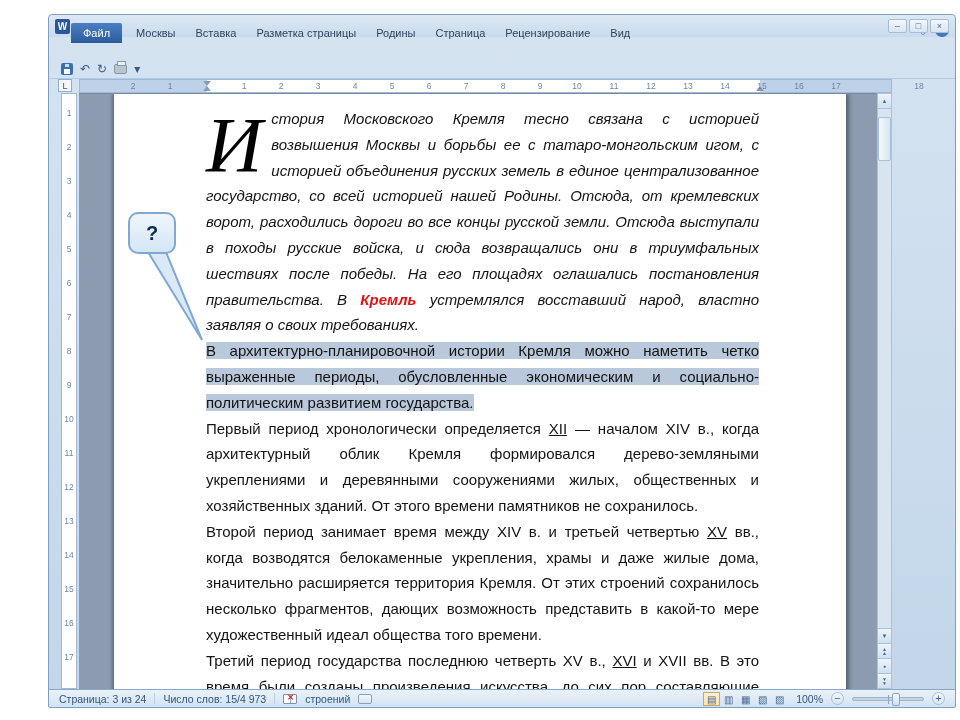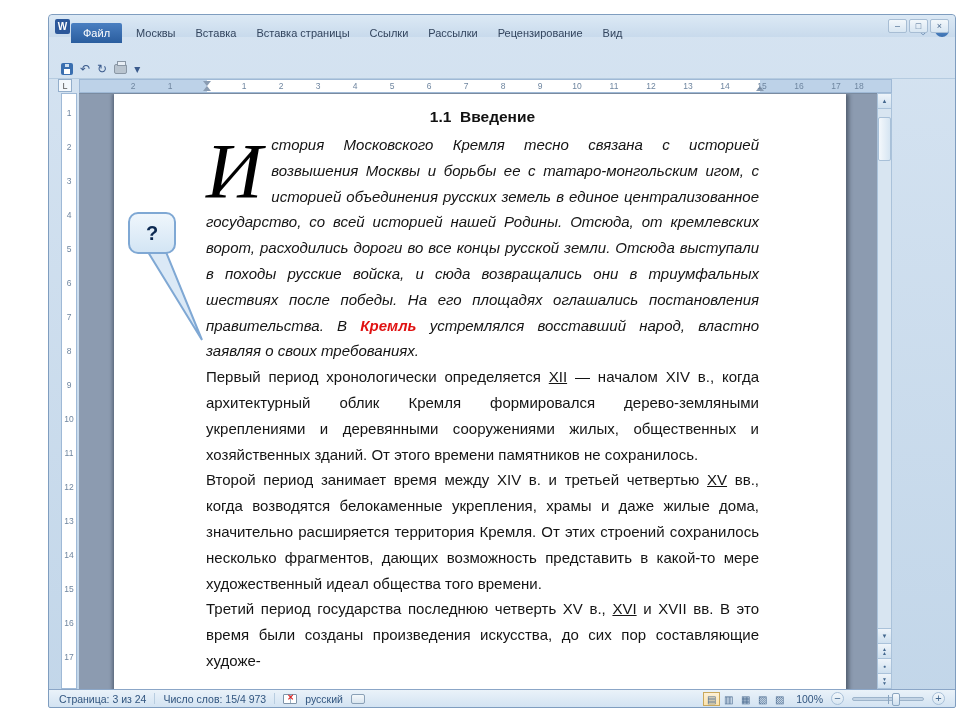--- a/index.html
+++ b/index.html
@@ -162,23 +162,23 @@
       <span class="win-btn">□</span>
       <span class="win-btn">×</span>
     </span>
   </div>
 
   <div class="tabrow">
     <div class="tabs">
         <div class="tab active">Файл</div>
         <div class="tab">Москвы</div>
         <div class="tab">Вставка</div>
-        <div class="tab">Вставка страницы</div>
-        <div class="tab">Ссылки</div>
-        <div class="tab">Рассылки</div>
+        <div class="tab">Разметка страницы</div>
+        <div class="tab">Родины</div>
+        <div class="tab">Страница</div>
         <div class="tab">Рецензирование</div>
         <div class="tab">Вид</div>
       </div>
     <div class="tabrow-right">
       <span class="collapse-glyph">◇</span>
       <span class="help-glyph">?</span>
     </div>
   </div>
 
   <div class="qatrow">
@@ -208,21 +208,21 @@
         <span class="rn" style="left: 423px;">8</span>
         <span class="rn" style="left: 460px;">9</span>
         <span class="rn" style="left: 497px;">10</span>
         <span class="rn" style="left: 534px;">11</span>
         <span class="rn" style="left: 571px;">12</span>
         <span class="rn" style="left: 608px;">13</span>
         <span class="rn" style="left: 645px;">14</span>
         <span class="rn" style="left: 682px;">15</span>
         <span class="rn" style="left: 719px;">16</span>
         <span class="rn" style="left: 756px;">17</span>
-        <span class="rn" style="left: 779px;">18</span>
+        <span class="rn" style="left: 839px;">18</span>
       </div>
   </div>
 
   <div class="main">
     <div class="v-ruler">
         <span class="vn" style="top: 14px;">1</span>
         <span class="vn" style="top: 48px;">2</span>
         <span class="vn" style="top: 82px;">3</span>
         <span class="vn" style="top: 116px;">4</span>
         <span class="vn" style="top: 150px;">5</span>
@@ -235,23 +235,23 @@
         <span class="vn" style="top: 388px;">12</span>
         <span class="vn" style="top: 422px;">13</span>
         <span class="vn" style="top: 456px;">14</span>
         <span class="vn" style="top: 490px;">15</span>
         <span class="vn" style="top: 524px;">16</span>
         <span class="vn" style="top: 558px;">17</span>
       </div>
 
     <div class="doc-area">
       <div class="page">
-        <div class="heading">1.1&nbsp; Введение</div>
         <div>
             <p><span class="dropcap">И</span><span class="run italic">стория Московского Кремля тесно связана с историей возвышения Москвы и борьбы ее с татаро-монгольским игом, с историей объединения русских земель в единое централизованное государство, со всей историей нашей Родины. Отсюда, от кремлевских ворот, расходились дороги во все концы русской земли. Отсюда выступали в походы русские войска, и сюда возвращались они в триумфальных шествиях после победы. На его площадях оглашались постановления правительства. В </span><span class="run italic bold red">Кремль</span><span class="run italic"> устремлялся восставший народ, властно заявляя о своих требованиях.</span></p>
+            <p><span class="selected"><span class="run ">В архитектурно-планировочной истории Кремля можно наметить четко выраженные периоды, обусловленные экономическим и социально-политическим развитием государства.</span></span></p>
             <p><span class="run ">Первый период хронологически определяется </span><span class="run underline">XII</span><span class="run "> — началом XIV в., когда архитектурный облик Кремля формировался дерево-земляными укреплениями и деревянными сооружениями жилых, общественных и хозяйственных зданий. От этого времени памятников не сохранилось.</span></p>
             <p><span class="run ">Второй период занимает время между XIV в. и третьей четвертью </span><span class="run underline">XV</span><span class="run "> вв., когда возводятся белокаменные укрепления, храмы и даже жилые дома, значительно расширяется территория Кремля. От этих строений сохранилось несколько фрагментов, дающих возможность представить в какой-то мере художественный идеал общества того времени.</span></p>
             <p><span class="run ">Третий период государства последнюю четверть XV в., </span><span class="run underline">XVI</span><span class="run "> и XVII вв. В это время были созданы произведения искусства, до сих пор составляющие художе-</span></p>
           </div>
       </div>
     </div>
 
     <div class="scrollbar">
       <div class="sb-btn">▲</div>
       <div class="sb-track">
@@ -266,21 +266,21 @@
     </div>
   </div>
 
   <div class="statusbar">
     <div class="sb-left">
       <span>Страница: 3 из 24</span>
       <span class="sep"></span>
       <span>Число слов: 15/4&nbsp;973</span>
       <span class="sep"></span>
       <span class="book-icon"></span>
-      <span>русский</span>
+      <span>строений</span>
       <span class="kbd-icon"></span>
     </div>
     <div class="sb-right">
       <div class="view-modes">
           <span class="vm active">▤</span>
           <span class="vm">▥</span>
           <span class="vm">▦</span>
           <span class="vm">▧</span>
           <span class="vm">▨</span>
         </div>

